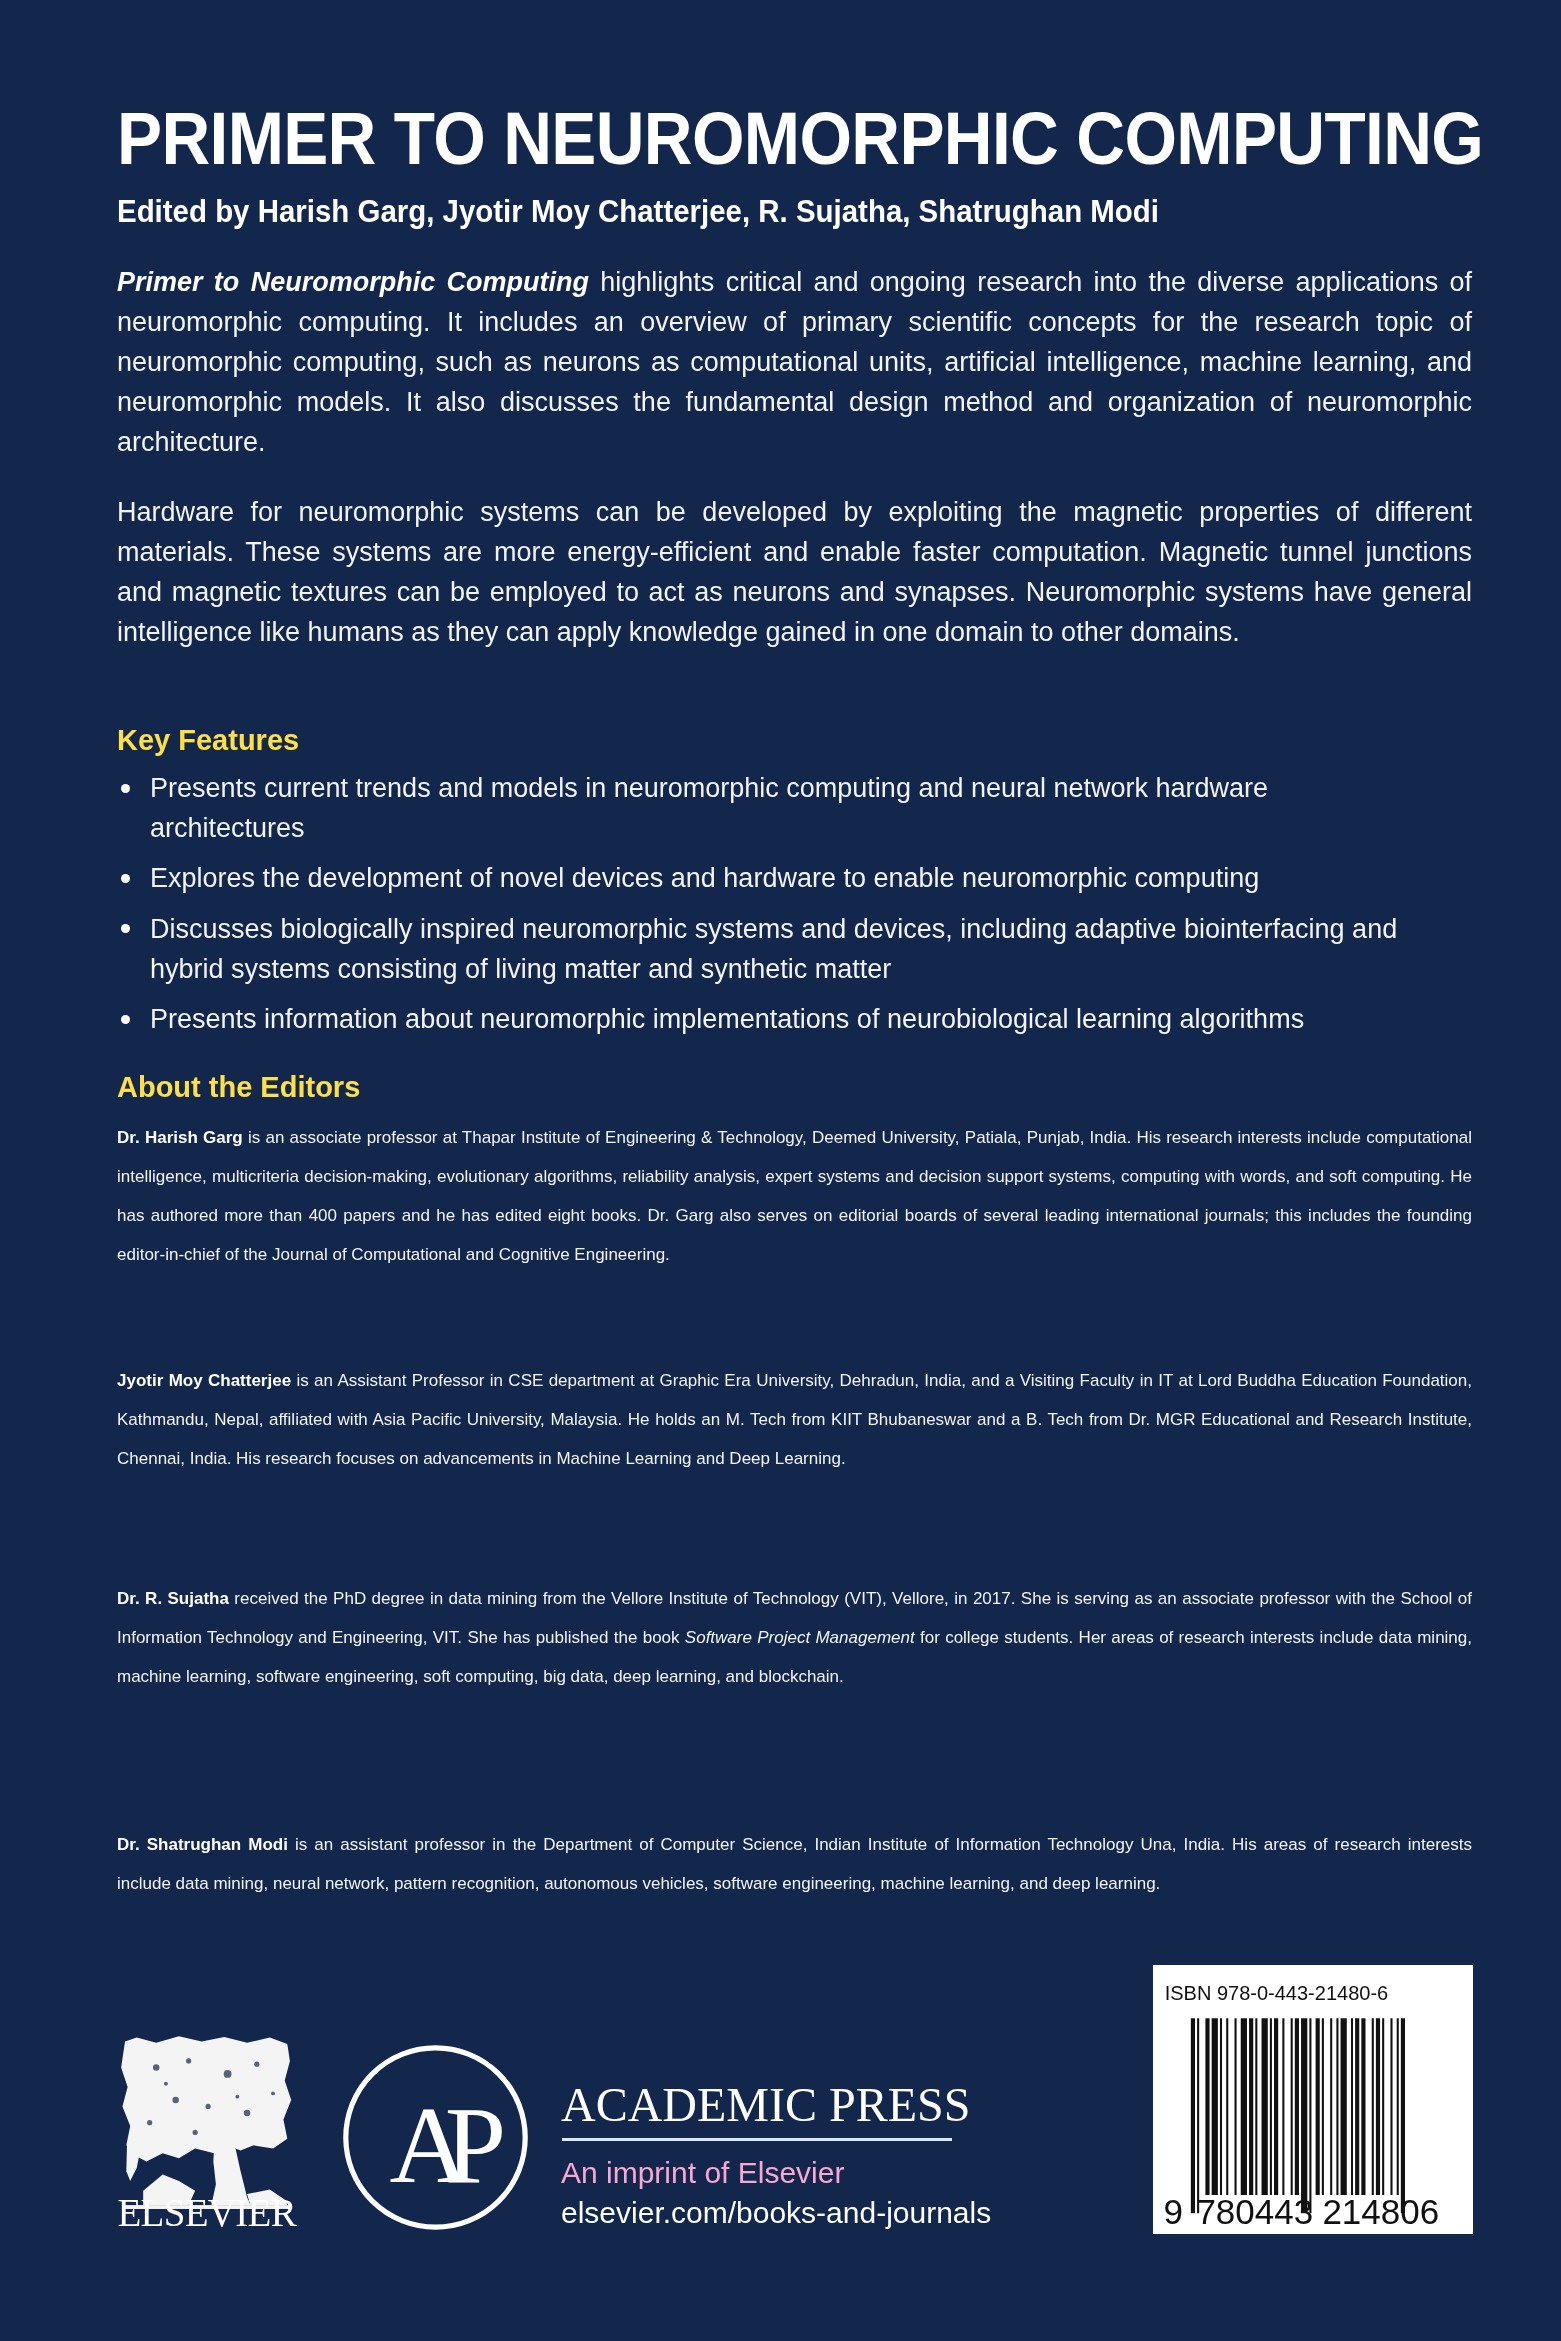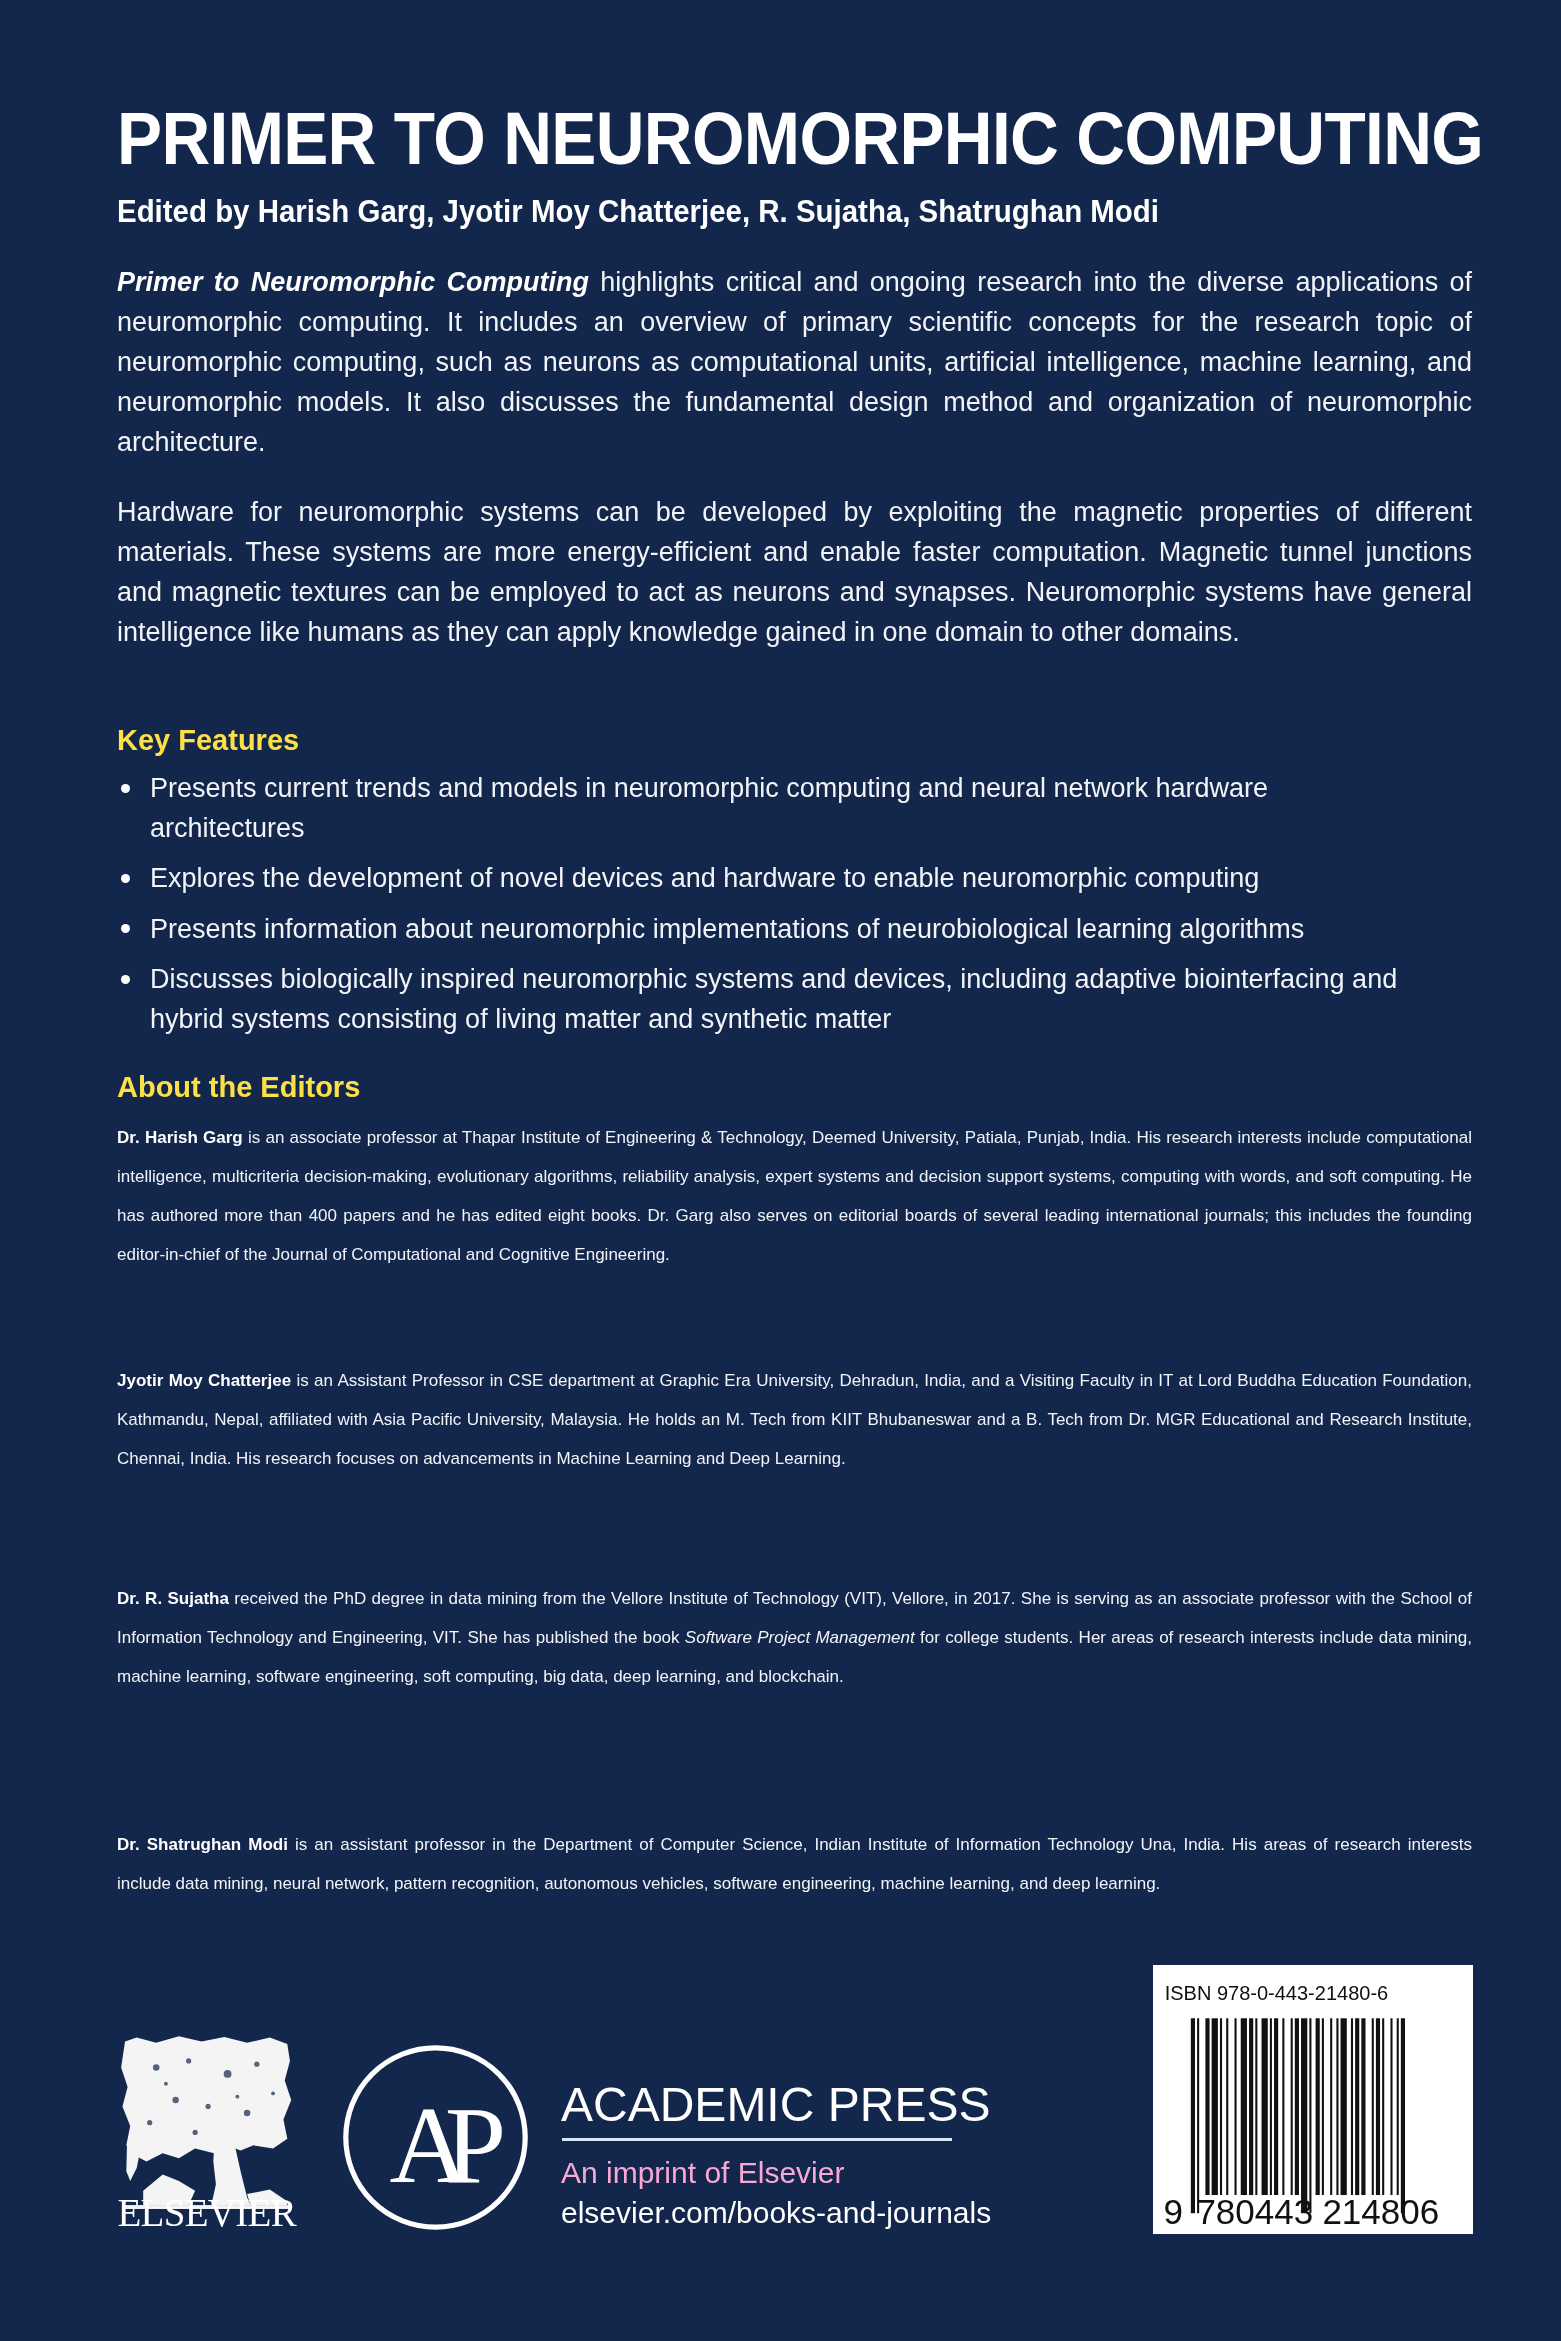--- a/index.html
+++ b/index.html
@@ -136,21 +136,21 @@
       position: absolute;
       left: 338px;
       top: 2040px;
       width: 195px;
       height: 195px;
     }
     .ap-name {
       position: absolute;
       left: 561px;
       top: 2077px;
-      font-family: Liberation Sans, sans-serif;
+      font-family: Liberation Serif, serif;
       font-size: 48px;
       line-height: 55px;
       letter-spacing: 0px;
       color: #ffffff;
       white-space: nowrap;
     }
     .ap-rule {
       position: absolute;
       left: 562px;
       top: 2138px;
@@ -224,22 +224,22 @@
   <div class="editors">Edited by Harish Garg, Jyotir Moy Chatterjee, R. Sujatha, Shatrughan Modi</div>
 
   <div class="para p1"><b><i>Primer to Neuromorphic Computing</i></b><span> highlights critical and ongoing research into the diverse applications of neuromorphic computing. It includes an overview of primary scientific concepts for the research topic of neuromorphic computing, such as neurons as computational units, artificial intelligence, machine learning, and neuromorphic models. It also discusses the fundamental design method and organization of neuromorphic architecture.</span></div>
 
   <div class="para p2">Hardware for neuromorphic systems can be developed by exploiting the magnetic properties of different materials. These systems are more energy-efficient and enable faster computation. Magnetic tunnel junctions and magnetic textures can be employed to act as neurons and synapses. Neuromorphic systems have general intelligence like humans as they can apply knowledge gained in one domain to other domains.</div>
 
   <div class="heading h-features">Key Features</div>
   <ul class="features">
     <li class="f1"><span class="bullet"></span><span>Presents current trends and models in neuromorphic computing and neural network hardware architectures</span></li>
     <li><span class="bullet"></span><span>Explores the development of novel devices and hardware to enable neuromorphic computing</span></li>
+    <li><span class="bullet"></span><span>Discusses biologically inspired neuromorphic systems and devices, including adaptive biointerfacing and hybrid systems consisting of living matter and synthetic matter</span></li>
     <li><span class="bullet"></span><span>Presents information about neuromorphic implementations of neurobiological learning algorithms</span></li>
-    <li><span class="bullet"></span><span>Discusses biologically inspired neuromorphic systems and devices, including adaptive biointerfacing and hybrid systems consisting of living matter and synthetic matter</span></li>
   </ul>
 
   <div class="heading h-editors">About the Editors</div>
 
   <div class="bio b1"><b>Dr. Harish Garg</b><span> is an associate professor at Thapar Institute of Engineering &amp; Technology, Deemed University, Patiala, Punjab, India. His research interests include computational intelligence, multicriteria decision-making, evolutionary algorithms, reliability analysis, expert systems and decision support systems, computing with words, and soft computing. He has authored more than 400 papers and he has edited eight books. Dr. Garg also serves on editorial boards of several leading international journals; this includes the founding editor-in-chief of the Journal of Computational and Cognitive Engineering.</span></div>
 
   <div class="bio b2"><b>Jyotir Moy Chatterjee</b><span> is an Assistant Professor in CSE department at Graphic Era University, Dehradun, India, and a Visiting Faculty in IT at Lord Buddha Education Foundation, Kathmandu, Nepal, affiliated with Asia Pacific University, Malaysia. He holds an M. Tech from KIIT Bhubaneswar and a B. Tech from Dr. MGR Educational and Research Institute, Chennai, India. His research focuses on advancements in Machine Learning and Deep Learning.</span></div>
 
   <div class="bio b3"><b>Dr. R. Sujatha</b><span> received the PhD degree in data mining from the Vellore Institute of Technology (VIT), Vellore, in 2017. She is serving as an associate professor with the School of Information Technology and Engineering, VIT. She has published the book </span><i>Software Project Management</i><span> for college students. Her areas of research interests include data mining, machine learning, software engineering, soft computing, big data, deep learning, and blockchain.</span></div>
 

